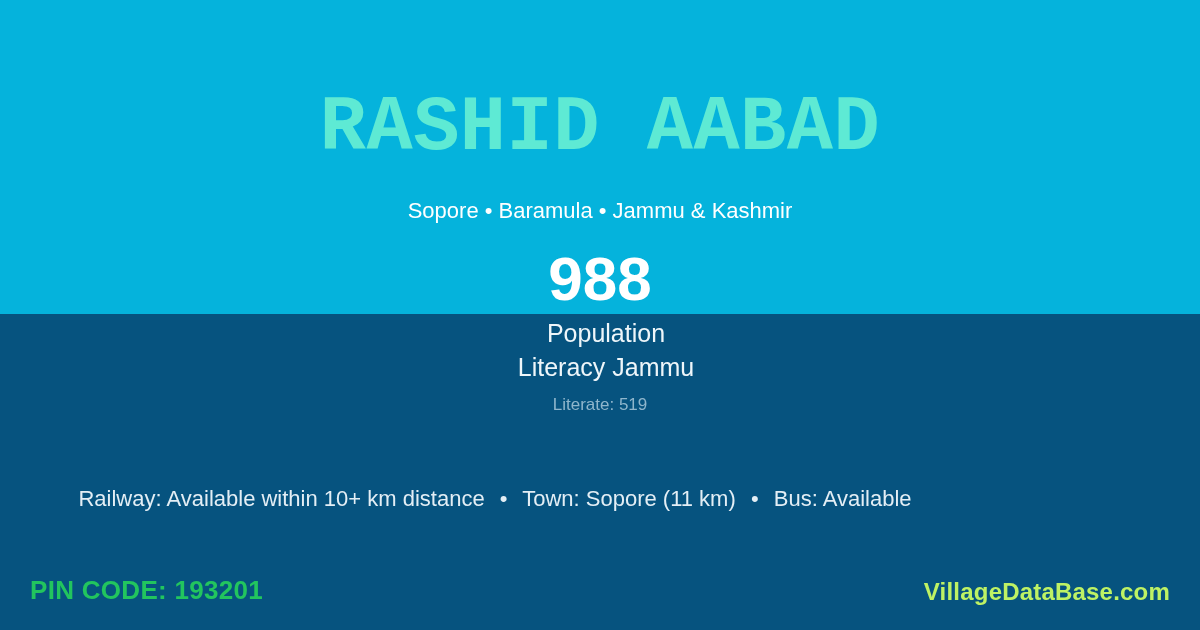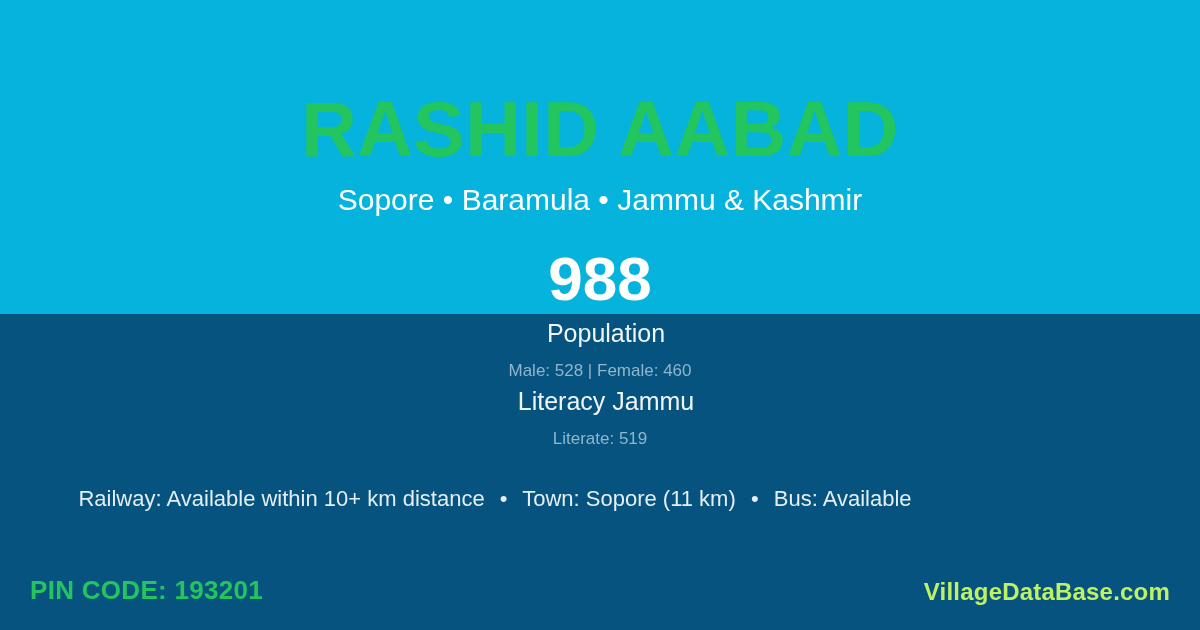--- a/index.html
+++ b/index.html
@@ -33,37 +33,38 @@
     background: #05b3dc;
   }
 
   
   .village-title {
     position: absolute;
     left: 0;
     top: 83px;
     width: 1200px;
     text-align: center;
-    color: #22c55e;
+    color: #5eead4;
     font-size: 77px;
     font-weight: 700;
     letter-spacing: 0.5px;
     line-height: 92px;
     white-space: nowrap;
+    font-family: Liberation Mono, monospace;
   }
 
   
   .village-subtitle {
     position: absolute;
     left: 0;
-    top: 181px;
+    top: 192px;
     width: 1200px;
     text-align: center;
     color: #ffffff;
-    font-size: 30px;
+    font-size: 22px;
     font-weight: 400;
     line-height: 38px;
     white-space: nowrap;
   }
 
   
   .stats-row {
     position: absolute;
     left: 0;
     top: 246px;
@@ -151,21 +152,20 @@
 
   <div class="village-title">RASHID AABAD</div>
 
   <div class="village-subtitle">Sopore • Baramula • Jammu &amp; Kashmir</div>
 
   <div class="stats-row">
 
     <div class="stat-col">
       <div class="stat-value">988</div>
       <div class="stat-label">Population</div>
-      <div class="stat-detail">Male: 528 | Female: 460</div>
     </div>
 
 
     <div class="stat-col">
       <div class="stat-label">Literacy Jammu</div>
       <div class="stat-detail">Literate: 519</div>
     </div>
 
   </div>
 

